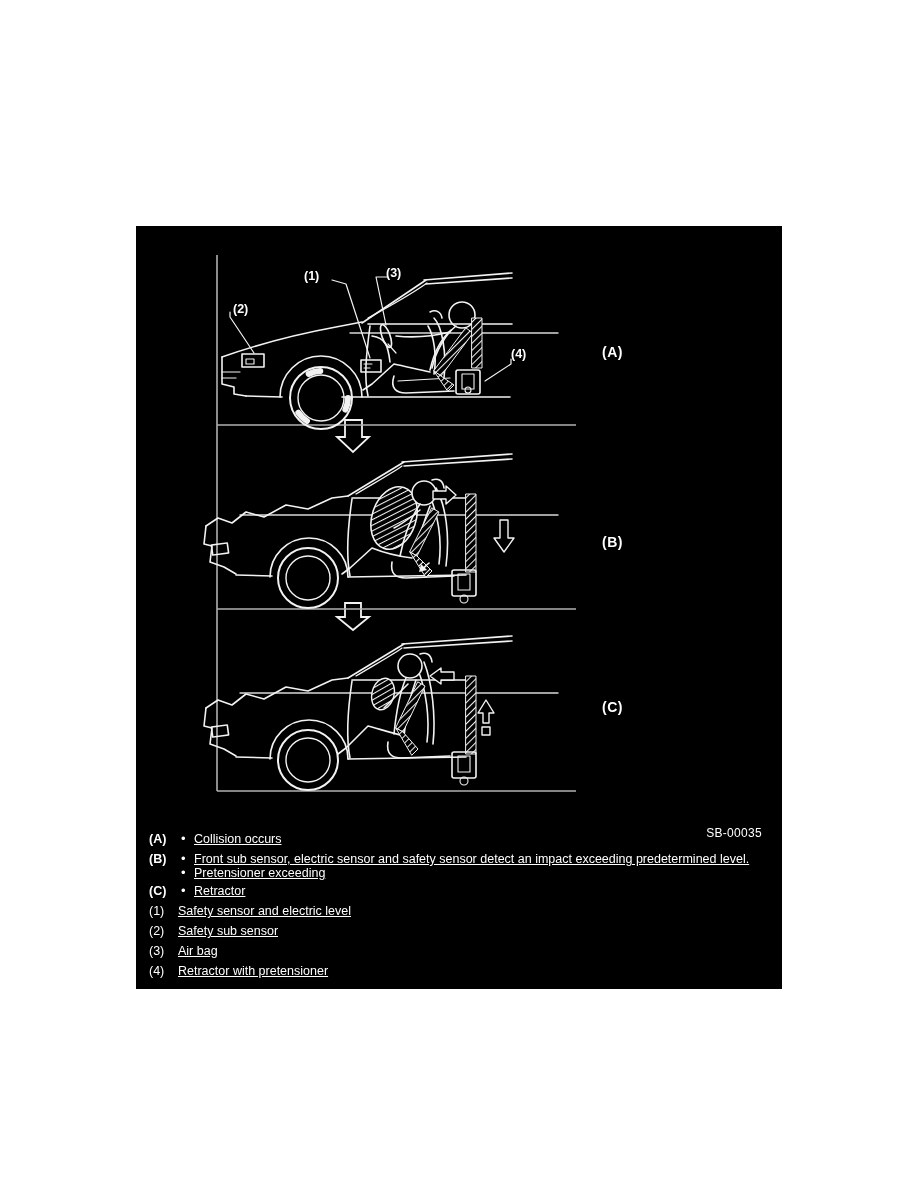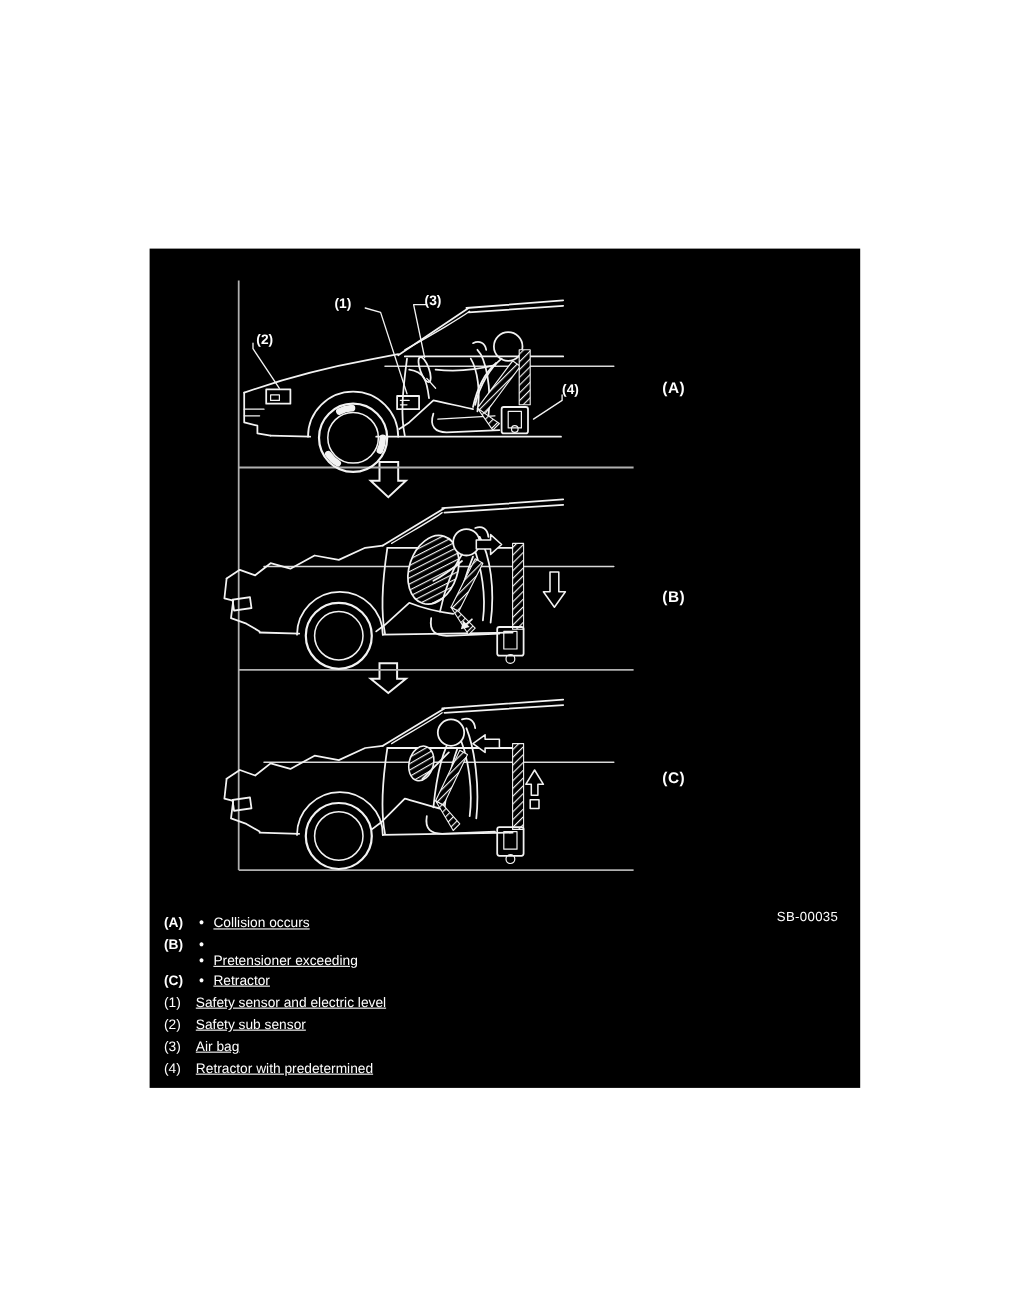--- a/index.html
+++ b/index.html
@@ -229,20 +229,21 @@
 
   <div>
     <div class="legend-row bulleted key-bold" style="top:606px">
       <span class="key">(A)</span>
       <span class="bullet">•</span>
       <span class="txt">Collision occurs</span>
     </div>
     <div class="legend-row bulleted key-bold" style="top:626px">
       <span class="key">(B)</span>
       <span class="bullet">•</span>
+      <span class="txt">Front sub sensor, electric sensor and safety sensor detect an impact exceeding predetermined level.</span>
     </div>
     <div class="legend-row bulleted" style="top:640px">
       <span class="key"></span>
       <span class="bullet">•</span>
       <span class="txt">Pretensioner exceeding</span>
     </div>
     <div class="legend-row bulleted key-bold" style="top:658px">
       <span class="key">(C)</span>
       <span class="bullet">•</span>
       <span class="txt">Retractor</span>
@@ -254,17 +255,17 @@
     <div class="legend-row numbered" style="top:698px">
       <span class="key">(2)</span>
       <span class="txt">Safety sub sensor</span>
     </div>
     <div class="legend-row numbered" style="top:718px">
       <span class="key">(3)</span>
       <span class="txt">Air bag</span>
     </div>
     <div class="legend-row numbered" style="top:738px">
       <span class="key">(4)</span>
-      <span class="txt">Retractor with predetermined</span>
+      <span class="txt">Retractor with pretensioner</span>
     </div>
   </div>
 
 </div>
 
 </body></html>

